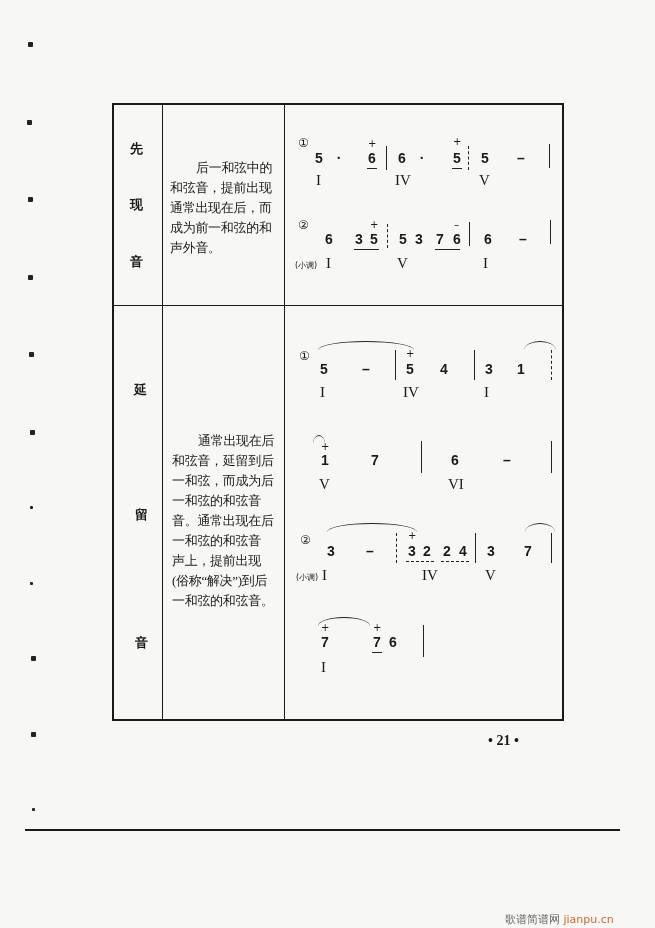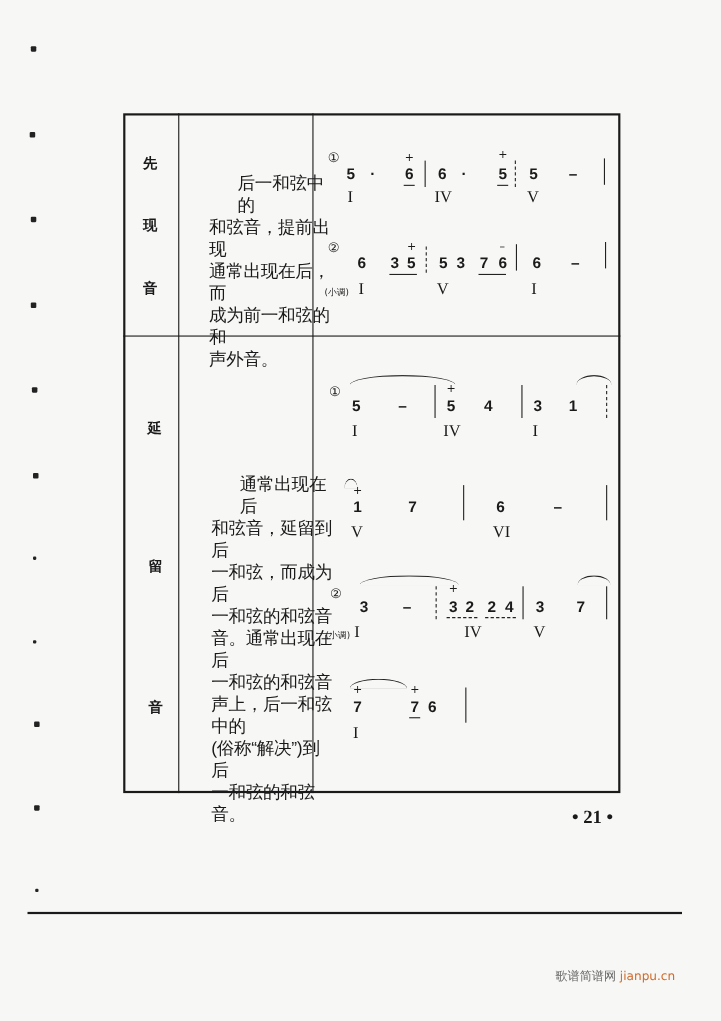--- a/index.html
+++ b/index.html
@@ -7,33 +7,33 @@
     width:655px; height:928px; position:relative; overflow:hidden;
     background:#f7f7f5; color:#1a1a1a;
     font-family: "DejaVu Serif", serif;
   }
   .dot { position:absolute; width:5px; height:5px; background:#222; border-radius:1px; }
   .table-frame { position:absolute; left:112px; top:103px; width:452px; height:618px;
     border:2px solid #1a1a1a; box-sizing:border-box; }
   .vline { position:absolute; width:0; border-left:1.5px solid #1a1a1a; }
   .hline { position:absolute; height:0; border-top:1.5px solid #1a1a1a; }
   .label-char { position:absolute; font-size:13px; font-weight:bold; font-family:"DejaVu Sans", sans-serif; }
-  .desc { position:absolute; font-size:16px; line-height:20px; width:112px; font-family:Liberation Sans, sans-serif; letter-spacing:-0.3px;margin-left:20px; }
+  .desc { position:absolute; font-size:13px; line-height:20px; width:112px; font-family:Liberation Serif, serif; letter-spacing:-0.3px; }
   .desc .indent { padding-left:26px; }
   .note { position:absolute; font-family:"Liberation Sans", sans-serif; font-weight:bold; font-size:14px; text-align:center; width:14px; }
   .roman { position:absolute; font-family:"Liberation Serif", serif; font-size:15px; }
   .bar { position:absolute; width:0; border-left:1.5px solid #222; height:24px; }
   .plus { position:absolute; font-size:10px; font-family:"DejaVu Sans", sans-serif; }
   .under { position:absolute; height:0; border-top:1px solid #222; }
   .circ { position:absolute; font-size:12px; font-family:"DejaVu Sans", sans-serif; }
   .small { position:absolute; font-size:8px; font-family:"DejaVu Sans", sans-serif; }
   .slur { position:absolute; border-top:1.3px solid #222; border-radius:50% 50% 0 0 / 100% 100% 0 0; height:8px; }
-  .pagenum { position:absolute; left:520px; top:733px; font-family:"Liberation Serif", serif; font-weight:bold; font-size:17px; }
+  .pagenum { position:absolute; left:488px; top:733px; font-family:"Liberation Serif", serif; font-weight:bold; font-size:14px; }
   .footline { position:absolute; left:25px; top:829px; width:595px; height:2px; background:#1a1a1a; }
-  .watermark { position:absolute; left:505px; top:880px; font-size:11px; color:#666; font-family:"DejaVu Sans", sans-serif; }
+  .watermark { position:absolute; left:505px; top:912px; font-size:11px; color:#666; font-family:"DejaVu Sans", sans-serif; }
   .watermark .url { color:#d06a2a; }
 </style>
 </head>
 <body>
 
 <div class="dot" style="left:28px;top:42px;"></div>
 <div class="dot" style="left:27px;top:120px;"></div>
 <div class="dot" style="left:28px;top:197px;"></div>
 <div class="dot" style="left:28px;top:275px;"></div>
 <div class="dot" style="left:29px;top:352px;"></div>
@@ -114,21 +114,21 @@
   <span class="label-char" style="left:135px;top:506px;">留</span>
   <span class="label-char" style="left:135px;top:634px;">音</span>
 
   <div class="desc" style="left:172px;top:431px;">
     <div class="indent">通常出现在后</div>
     <div>和弦音，延留到后</div>
     <div>一和弦，而成为后</div>
     <div>一和弦的和弦音</div>
     <div>音。通常出现在后</div>
     <div>一和弦的和弦音</div>
-    <div>声上，后一和弦中的</div>
+    <div>声上，提前出现</div>
     <div>(俗称“解决”)到后</div>
     <div>一和弦的和弦音。</div>
   </div>
 
   <div>
     <span class="circ" style="left:299px;top:349px;">①</span>
     <div class="slur" style="left:318px;top:341px;width:96px;"></div>
     <span class="note" style="left:317px;top:361px;">5</span>
     <span class="note" style="left:359px;top:361px;">–</span>
     <div class="bar" style="left:395px;top:350px;height:30px;"></div>

